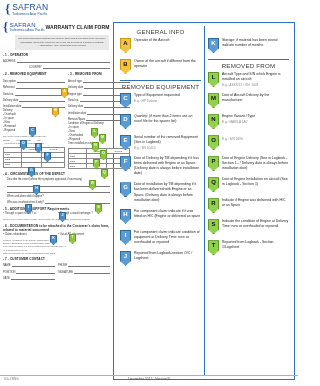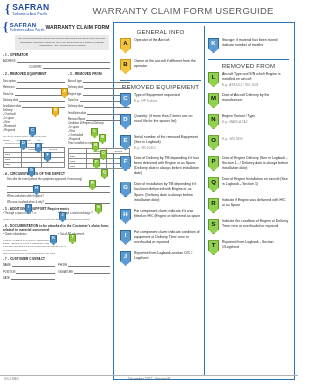--- a/index.html
+++ b/index.html
@@ -10,21 +10,21 @@
     color:#2a2a2a;
     -webkit-font-smoothing:none;
   }
   .page{position:relative;width:298px;height:386px;box-sizing:border-box;padding:0;}
 
   
   .topbar{position:relative;height:22px;}
   .logo-main{position:absolute;left:5px;top:3px;display:flex;align-items:center;gap:2px;}
   .logo-s{font-family:"Liberation Serif",serif;color:#17489e;font-size:13px;font-weight:bold;line-height:10px;}
   .logo-txt{display:flex;flex-direction:column;line-height:1;}
-  .logo-name{color:#17489e;font-weight:bold;font-size:8.5px;letter-spacing:.3px;}
+  .logo-name{color:#17489e;font-weight:normal;font-size:8.5px;letter-spacing:.3px;}
   .logo-sub{color:#17489e;font-size:3.2px;letter-spacing:.1px;margin-top:1px;}
   .guide-title{
     position:absolute;left:88px;top:5px;width:190px;text-align:center;
     font-size:9.5px;color:#595959;letter-spacing:.2px;
   }
 
   
   .body-row{display:flex;padding:0 3px 0 3px;height:358px;box-sizing:border-box;}
 
   
@@ -97,21 +97,20 @@
 <div class="page">
 
   <div class="topbar">
     <div class="logo-main">
       <span class="logo-s">{</span>
       <span class="logo-txt">
         <span class="logo-name">SAFRAN</span>
         <span class="logo-sub">Turbomeca Asia Pacific</span>
       </span>
     </div>
-    <div class="guide-title">WARRANTY CLAIM FORM USERGUIDE</div>
   </div>
 
   <div class="body-row">
 
     <div class="formcol">
 
       <div class="form-head">
         <div class="logo-main2">
           <span class="logo-s">{</span>
           <span class="logo-txt">

